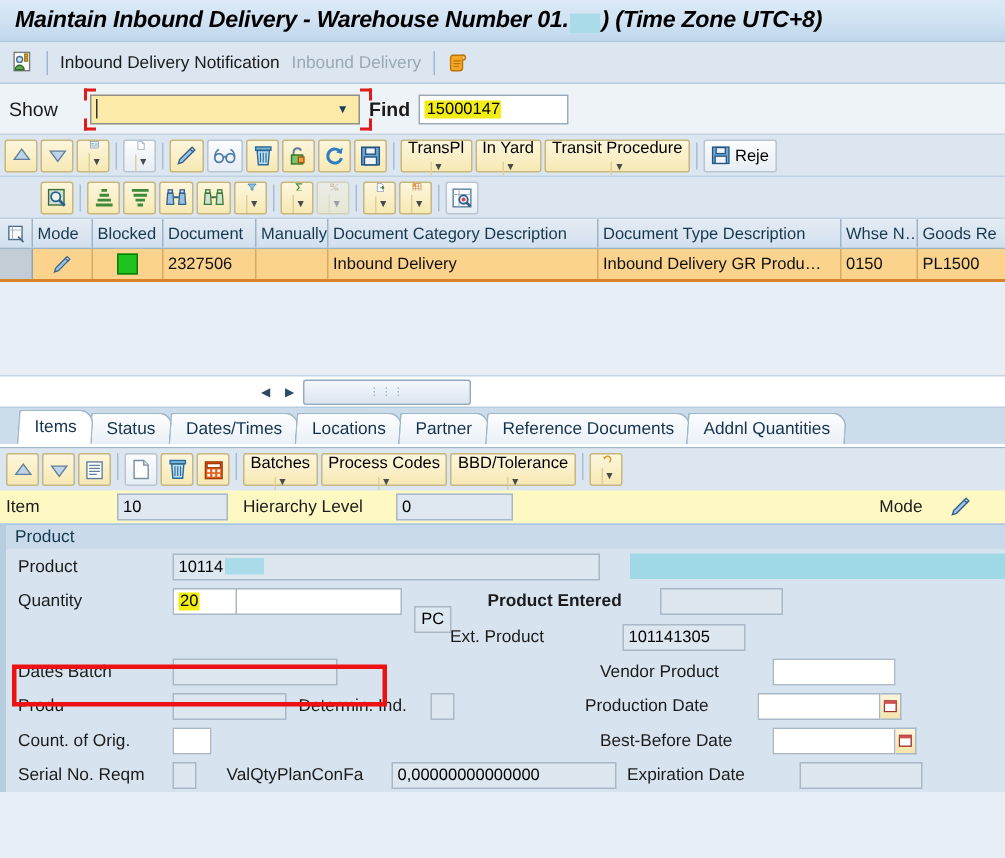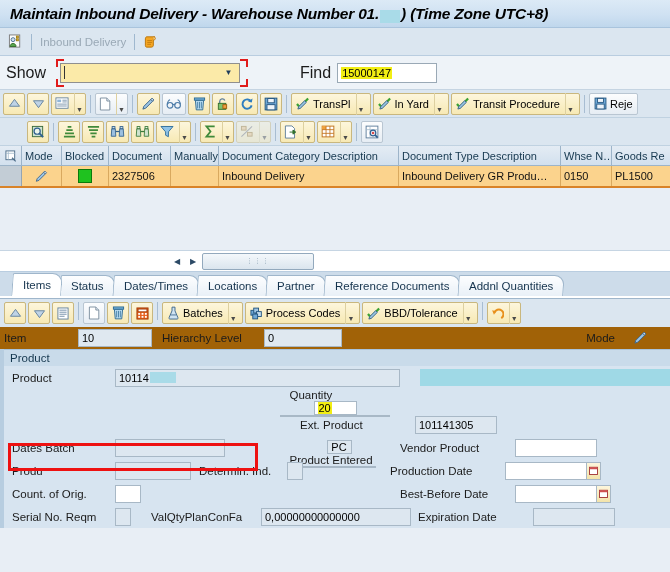--- a/index.html
+++ b/index.html
@@ -36,21 +36,21 @@
   .linkrow .sep{width:1px;height:16px;background:#9fb8cf;}
   .lnk{font-size:11.5px;color:#1b1b1b;cursor:pointer;white-space:nowrap;}
   .lnk.dim{color:#9aa9b6;}
 
   
   .findrow{
     height:34px;background:#eef3f8;border-bottom:1px solid #c5d4e2;
     display:flex;align-items:center;padding:0 6px;box-sizing:border-box;gap:6px;
     position:relative;
   }
-  .lbl{font-size:16px;color:#1b1b1b;white-space:nowrap;}
+  .lbl{font-size:13px;color:#1b1b1b;white-space:nowrap;}
   .fld{
     box-sizing:border-box;border:1px solid #9aa9b6;background:#fff;height:20px;
     font-size:11px;font-family:inherit;display:flex;align-items:center;padding:0 3px;
   }
   .fld.yel{background:#fbeaa8;border-color:#8f8f8f;}
   .caret{display:inline-block;width:1px;height:13px;background:#333;}
   .ddarrow{
     width:15px;height:18px;display:flex;align-items:center;justify-content:center;
     margin-left:auto;font-size:8px;color:#1f3c5c;
   }
@@ -64,21 +64,21 @@
     height:28px;
   }
   .tbtn{
     height:22px;min-width:22px;box-sizing:border-box;
     border:1px solid #c9b77e;border-radius:2px;
     background:linear-gradient(to bottom,#fdf6dc 0%,#f7e9b4 100%);
     display:flex;align-items:center;justify-content:center;gap:3px;
     padding:0 3px;cursor:pointer;font-size:11px;white-space:nowrap;
   }
   .tbtn.plain{border-color:#b9c6d2;background:linear-gradient(to bottom,#fcfdfe,#e6edf4);}
-  .tbtn.split{padding-right:1px;}
+  .tbtn.split{padding-right:1px;flex-direction:column;}
   .tbtn .drop{
     width:9px;height:20px;display:flex;align-items:flex-end;justify-content:center;
     font-size:7px;color:#4a4a4a;padding-bottom:2px;margin-left:2px;
     border-left:1px solid #ddd0a0;
   }
   .tbtn.lbl-btn{padding:0 4px;}
   .vsep{width:1px;height:18px;background:#a8bdd2;margin:0 2px;}
   .ico{display:inline-block;line-height:0;}
 
   
@@ -145,21 +145,21 @@
     content:"";position:absolute;left:0;right:0;bottom:-1px;height:2px;background:#fff;
   }
   .tabline{height:2px;background:#fff;border-bottom:1px solid #9fb6cb;}
 
   
   .itembar{
     background:#dbe6f0;display:flex;align-items:flex-start;gap:2px;
     padding:3px 4px;box-sizing:border-box;height:28px;
   }
   .itemfields{
-    background:#a16207;display:flex;align-items:center;height:22px;
+    background:#fef9c3;display:flex;align-items:center;height:22px;
     padding:0 4px;box-sizing:border-box;font-size:11.5px;position:relative;
   }
   .roFld{
     box-sizing:border-box;height:18px;border:1px solid #a8b8c6;
     background:#dfe8f0;font-size:11px;display:flex;align-items:center;padding:0 3px;
   }
 
   
   .panel{background:#d7e4f0;position:relative;}
   .grpbar{
@@ -201,20 +201,21 @@
     <span class="ico">
       <svg width="15" height="15" viewBox="0 0 16 16">
         <rect x="1.5" y="1" width="11" height="13" fill="#fdfdfd" stroke="#7c7c7c"></rect>
         <circle cx="5.4" cy="6" r="2.1" fill="#cfe0ef" stroke="#4a6f8f"></circle>
         <path d="M2.2 13.3c0-2 1.6-3.2 3.2-3.2s3.2 1.2 3.2 3.2z" fill="#5aa84f" stroke="#2f6b28"></path>
         <rect x="9" y="2.2" width="2" height="2" fill="#f0c040" stroke="#a07f14"></rect>
         <rect x="9" y="5.2" width="2" height="2" fill="#f0c040" stroke="#a07f14"></rect>
       </svg>
     </span>
     <span class="sep"></span>
+    <span class="lnk">Inbound Delivery Notification</span>
     <span class="lnk dim">Inbound Delivery</span>
     <span class="sep"></span>
     <span class="ico">
       <svg width="16" height="15" viewBox="0 0 16 16">
         <path d="M3 3h9c0 0-1.5.6-1.5 2.2V12c0 1.4-1 2-2.2 2H3.5C2.4 14 2 13.2 2 12.4V5.2C2 3.8 3 3 3 3z" fill="#f5a623" stroke="#b9740a"></path>
         <path d="M10.6 3c1.2 0 2 .7 2 1.8s-.9 1.6-2 1.6" fill="#ffd38a" stroke="#b9740a"></path>
         <path d="M4 7h5M4 9h5M4 11h4" stroke="#b9740a" stroke-width=".8"></path>
       </svg>
     </span>
   </div>
@@ -231,21 +232,21 @@
         <i style="left:0;top:0;width:8px;height:2px;"></i>
           <i style="left:0;top:0;width:2px;height:8px;"></i>
         <i style="right:0;top:0;width:8px;height:2px;"></i>
           <i style="right:0;top:0;width:2px;height:8px;"></i>
         <i style="left:0;bottom:0;width:8px;height:2px;"></i>
           <i style="left:0;bottom:0;width:2px;height:8px;"></i>
         <i style="right:0;bottom:0;width:8px;height:2px;"></i>
           <i style="right:0;bottom:0;width:2px;height:8px;"></i>
       </div>
     </div>
-    <span class="lbl" style="margin-left:54px;">Find</span>
+    <span class="lbl" style="font-weight:bold;">Find</span>
     <div class="fld" style="width:100px;">
       <span class="hl">15000147</span>
     </div>
   </div>
 
   <div class="tbar">
     <div class="tbtn">
       <svg width="13" height="11" viewBox="0 0 14 12">
           <path d="M7 1.5 12.5 9h-11z" fill="#bfd3e6" stroke="#5f7f9c"></path>
         </svg>
@@ -617,32 +618,32 @@
       <div class="cyanband" style="left:420px;top:3px;width:250px;height:17px;"></div>
 
       <div class="frow">
         <span class="flbl" style="width:115px;padding-left:12px;box-sizing:border-box;">Product</span>
         <div class="inp ro" style="width:285px;">
           <span>10114</span>
           <span class="redact" style="width:26px;height:11px;margin-left:1px;"></span>
         </div>
       </div>
 
-      <div class="frow" style="height:24px;flex-direction:column;">
+      <div class="frow" style="height:24px;">
         <span class="flbl" style="width:115px;padding-left:12px;box-sizing:border-box;">Quantity</span>
         <div class="inp" style="width:43px;">
           <span class="hl">20</span>
         </div>
         <div class="inp" style="width:110px;border-left:none;">
           <span></span>
         </div>
         <div class="inp ro" style="width:25px;margin-left:8px;justify-content:center;margin-top:23px;">
           <span>PC</span>
         </div>
-        <span class="flbl" style="width:115px;margin-left:24px;">Product Entered</span>
+        <span class="flbl" style="width:115px;margin-left:24px;font-weight:bold;">Product Entered</span>
         <div class="inp ro" style="width:82px;">
           <span></span>
         </div>
       </div>
 
       <div class="frow">
         <span style="width:300px"></span>
         <span class="flbl" style="width:115px;">Ext. Product</span>
         <div class="inp ro" style="width:82px;">
           <span>101141305</span>

